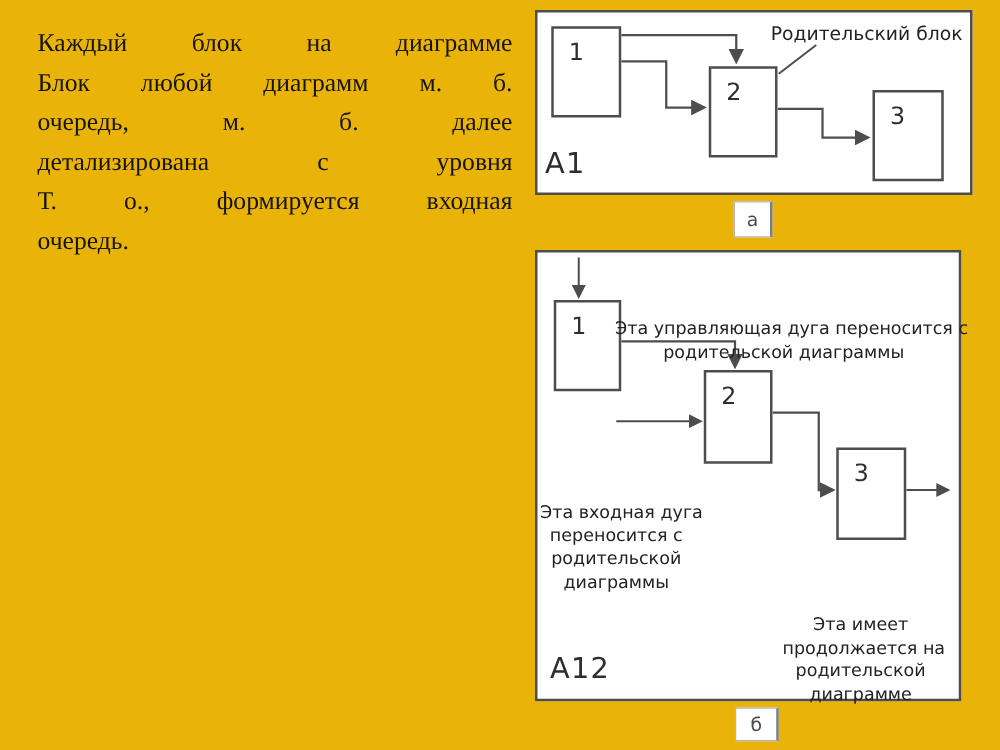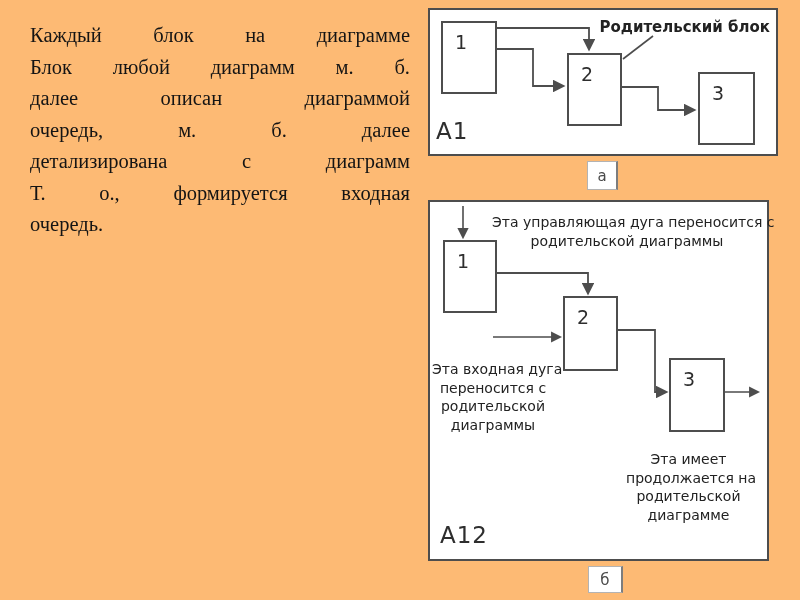--- a/index.html
+++ b/index.html
@@ -1,17 +1,17 @@
 <!DOCTYPE html>
 <html><head>
 <meta charset="utf-8">
 <style>
   html,body{margin:0;padding:0;background:#ffffff;}
   .canvas{
-    position:relative;width:800px;height:600px;background:#fdba74;overflow:hidden;
+    position:relative;width:800px;height:600px;background:#eab308;overflow:hidden;
     font-family:"DejaVu Sans",sans-serif;
   }
   
   .left-text{
     position:absolute;left:30px;top:20px;width:380px;
     font-family:"Liberation Serif",serif;font-size:20.5px;line-height:31.5px;color:#141414;
   }
   .tline{width:100%;}
   .tline.just{text-align:justify;text-align-last:justify;}
   
@@ -21,46 +21,45 @@
   .frame-a{left:428px;top:8px;width:350px;height:148px;}
   .frame-b{left:428px;top:200px;width:341px;height:361px;}
   .wires{position:absolute;left:0;top:0;}
   .blk{
     position:absolute;border:2px solid #4d4d4d;background:#ffffff;box-sizing:border-box;
   }
   .blk .num{
     display:block;padding:8px 0 0 12px;font-size:19px;color:#2e2e2e;
   }
   .nodeid{position:absolute;font-size:23px;color:#2e2e2e;letter-spacing:1px;}
-  .callout-label{position:absolute;top:8px;right:6px;font-size:15px;color:#222;white-space:nowrap;font-weight:bold;}
+  .callout-label{position:absolute;top:8px;right:6px;font-size:15px;color:#222;white-space:nowrap;}
   .note{
     position:absolute;font-size:14px;line-height:18.5px;color:#222;
-    text-align:center;white-space:pre;
+    text-align:center;white-space:pre;margin-top:41px;
   }
   
   .cap-cell{
     position:absolute;background:#ffffff;box-sizing:border-box;
     border:1px solid #b3b3b3;border-right:2px solid #7d7d7d;
     display:flex;align-items:center;justify-content:center;
     font-size:15px;color:#4a4a4a;
   }
   .cap-a{left:587px;top:161px;width:31px;height:29px;}
   .cap-b{left:588px;top:566px;width:35px;height:27px;}
 </style>
 </head>
 <body>
 
 <div class="canvas">
 
   <div class="left-text">
     <div class="tline just">Каждый блок на диаграмме</div>
     <div class="tline just">Блок любой диаграмм м. б.</div>
-    <div class="tline just">далее описан диаграммой</div>
     <div class="tline just">очередь, м. б. далее</div>
-    <div class="tline just">детализирована с диаграмм</div>
+    <div class="tline just">детализирована с уровня</div>
     <div class="tline just">Т. о., формируется входная</div>
     <div class="tline">очередь.</div>
   </div>
 
   <div class="frame frame-a">
     <svg class="wires" width="346" height="144" viewBox="0 0 346 144">
       <defs>
         <marker id="arrA" viewBox="0 0 10 10" refX="8" refY="5" markerWidth="7" markerHeight="7" orient="auto-start-reverse">
           <path d="M0,0 L10,5 L0,10 z" fill="#4d4d4d"></path>
         </marker>

